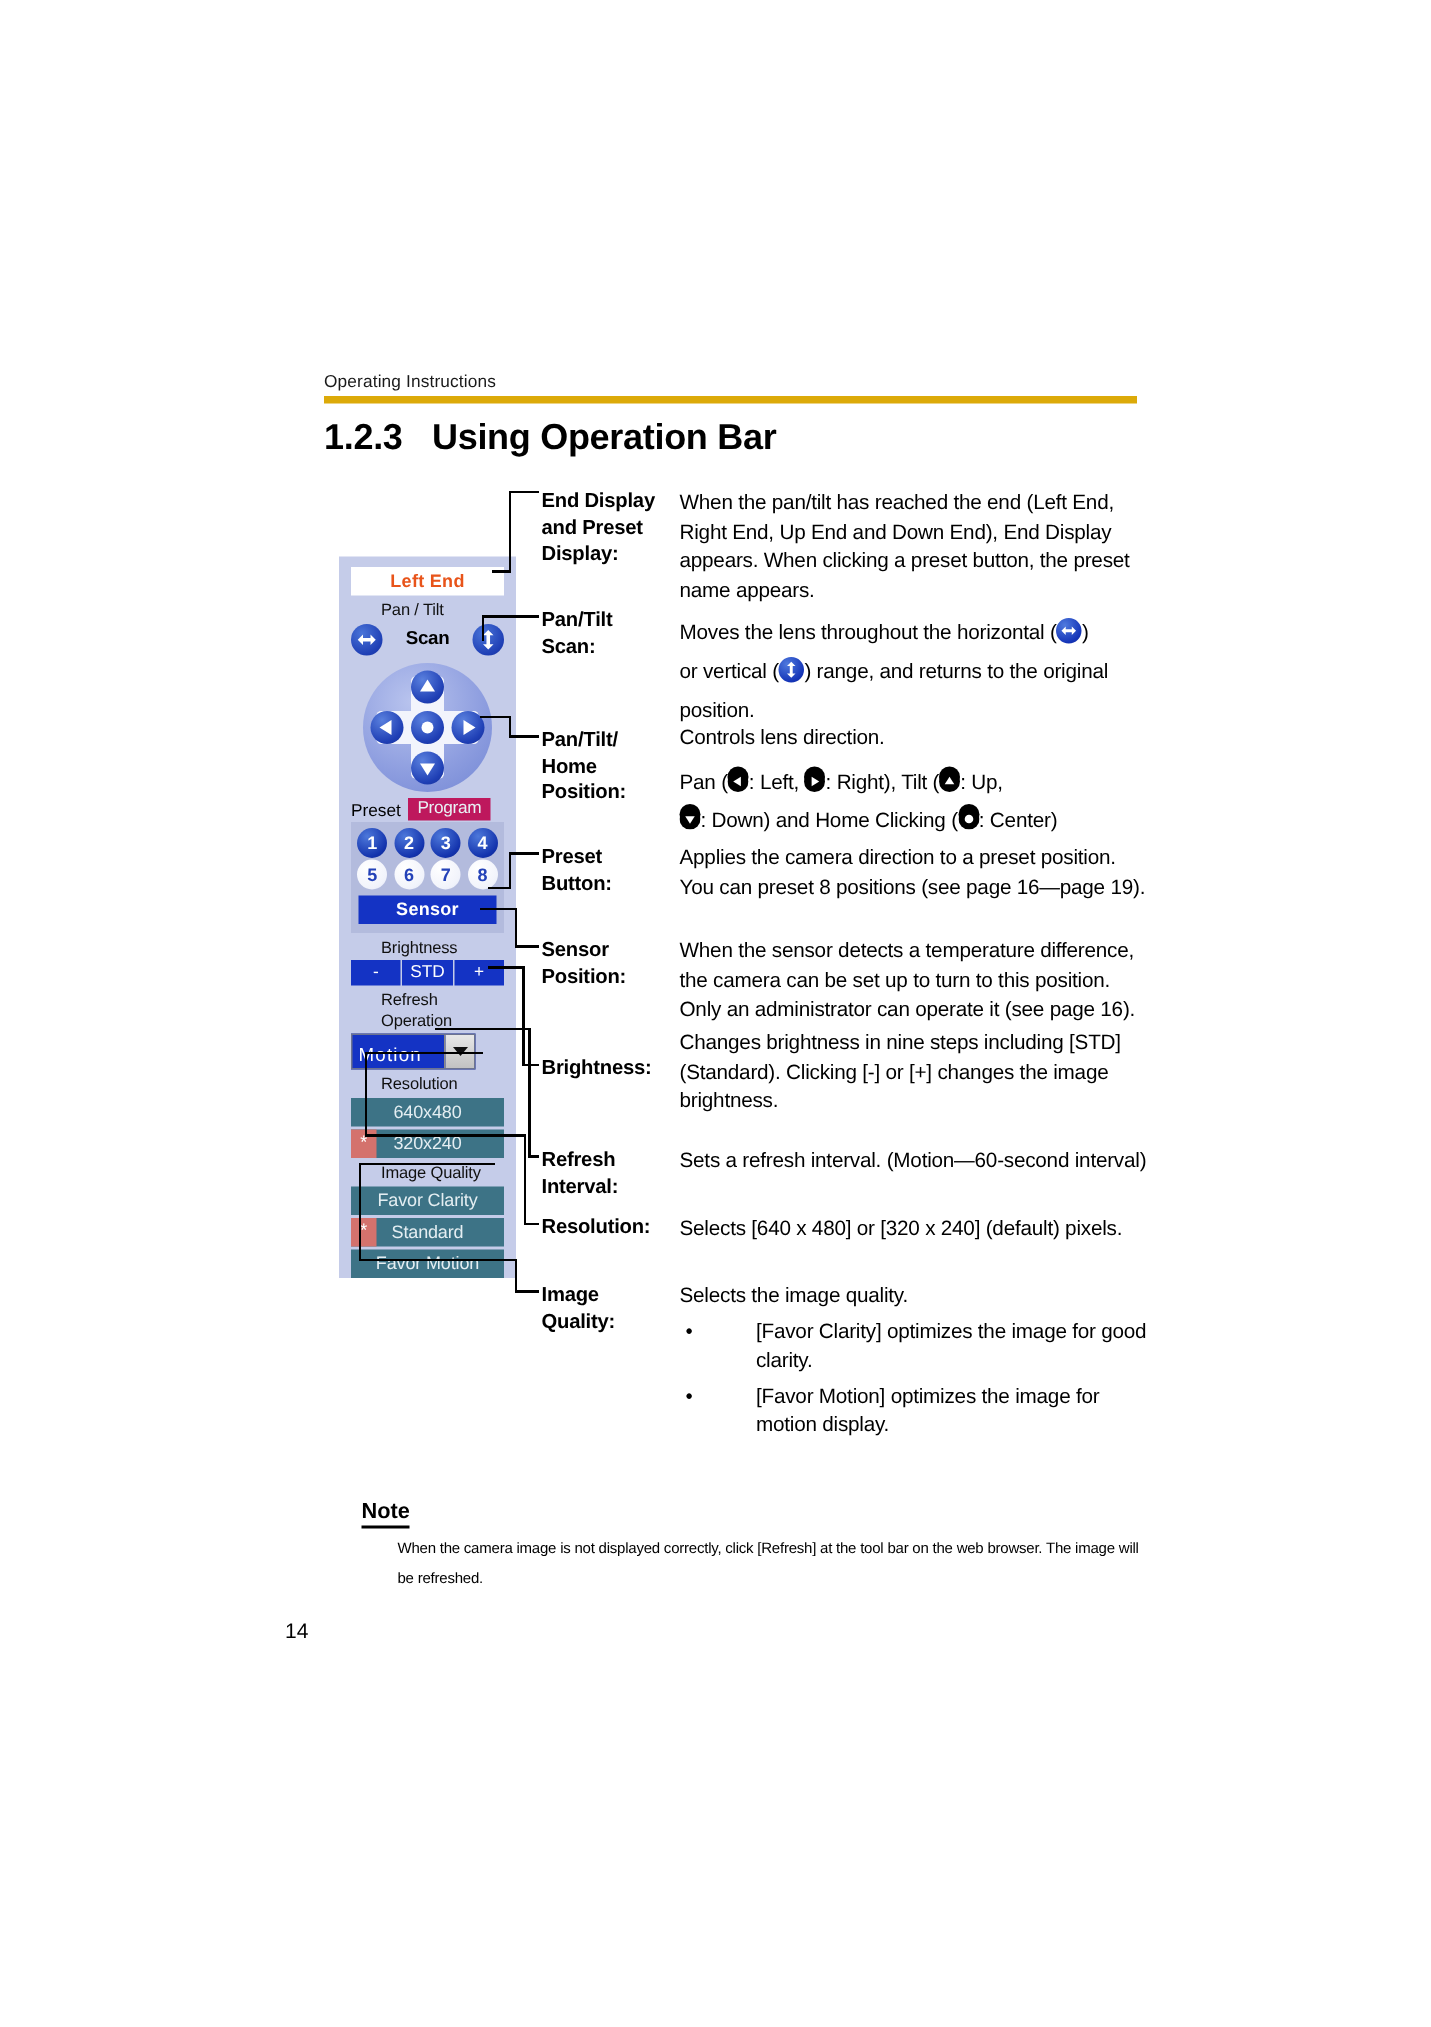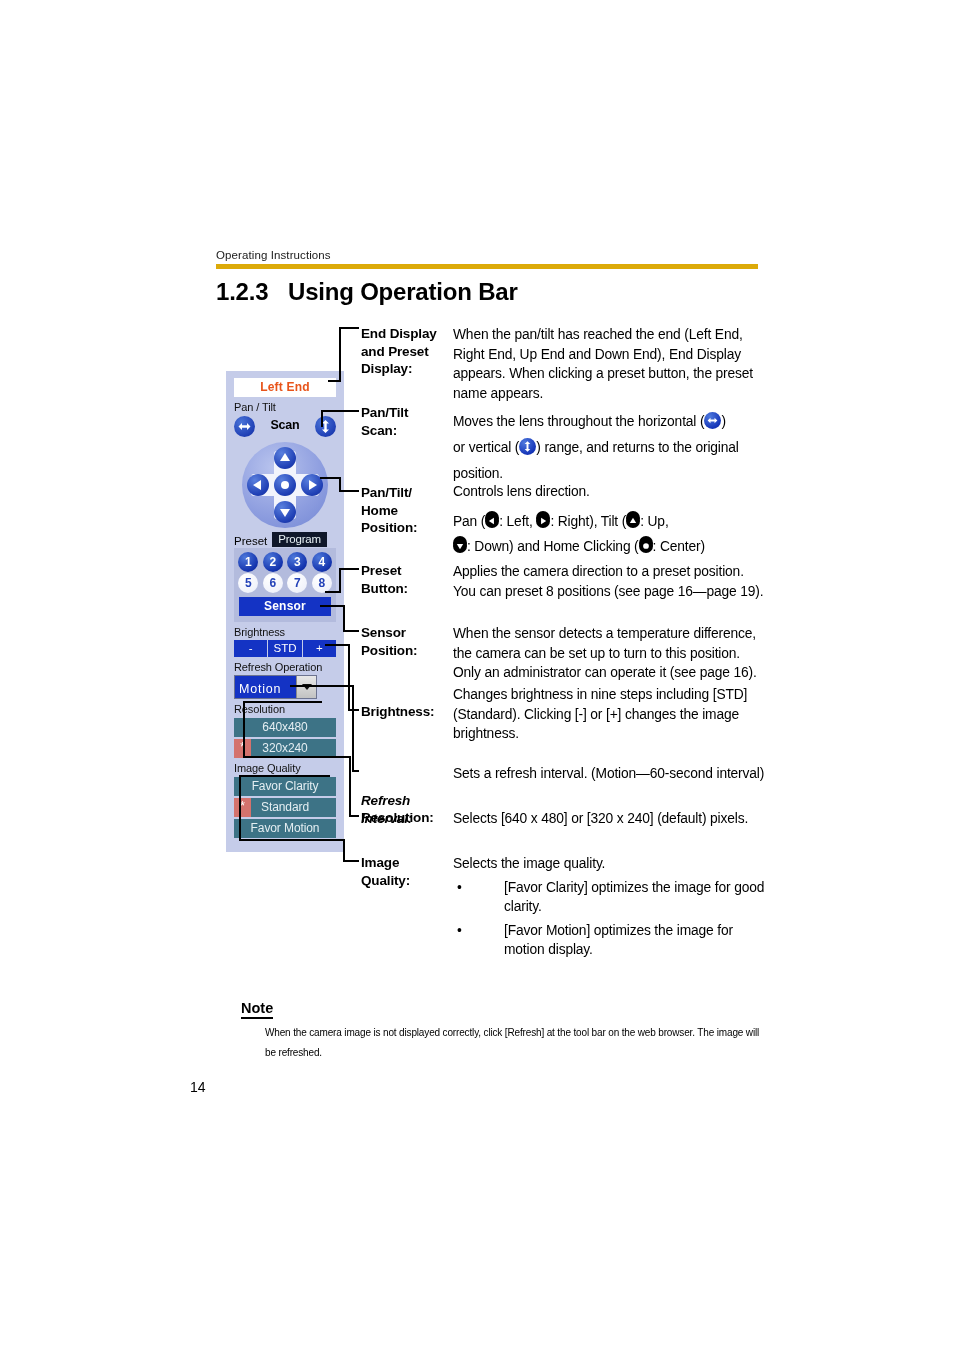--- a/index.html
+++ b/index.html
@@ -67,20 +67,21 @@
     font-size: 12px;
     color: #e8541a;
     letter-spacing: 0.2px;
   }
   .grp-label {
     font-size: 11px;
     color: #101010;
     line-height: 14px;
     margin-top: 3px;
     letter-spacing: -0.1px;
+    margin-left: 20px;
   }
 
   
   .scan-row {
     position: relative;
     height: 26px;
     margin-top: 0px;
   }
   .scan-row .scan-text {
     position: absolute;
@@ -130,21 +131,21 @@
 
   
   .preset-head {
     display: flex;
     align-items: flex-end;
     gap: 5px;
     margin-top: 4px;
   }
   .preset-head .ptitle { font-size: 11.5px; }
   .preset-head .program {
-    background: #0f172a;
+    background: #be185d;
     color: #e8f2f5;
     font-size: 11.5px;
     padding: 1px 6px 2px 6px;
     letter-spacing: -0.2px;
   }
   .preset-area {
     background: #b3bbdd;
     padding: 3px 2px 4px 2px;
     margin-top: 1px;
   }
@@ -529,21 +530,21 @@
   <div>Sensor</div>
   <div>Position:</div>
 </div>
 <div class="desc" style="top:624px;">When the sensor detects a temperature difference, the camera can be set up to turn to this position. Only an administrator can operate it (see page 16).</div>
 
 <div class="term" style="top:703px;">
   <div>Brightness:</div>
 </div>
 <div class="desc" style="top:685px;">Changes brightness in nine steps including [STD] (Standard). Clicking [-] or [+] changes the image brightness.</div>
 
-<div class="term" style="top:792px;font-style:italic;">
+<div class="term" style="top:764px;">
   <div>Refresh</div>
   <div>Interval:</div>
 </div>
 <div class="desc" style="top:764px;">Sets a refresh interval. (Motion—60-second interval)</div>
 
 <div class="term" style="top:809px; width:100px;">
   <div>Resolution:</div>
 </div>
 <div class="desc" style="top:809px;">Selects [640 x 480] or [320 x 240] (default) pixels.</div>
 

